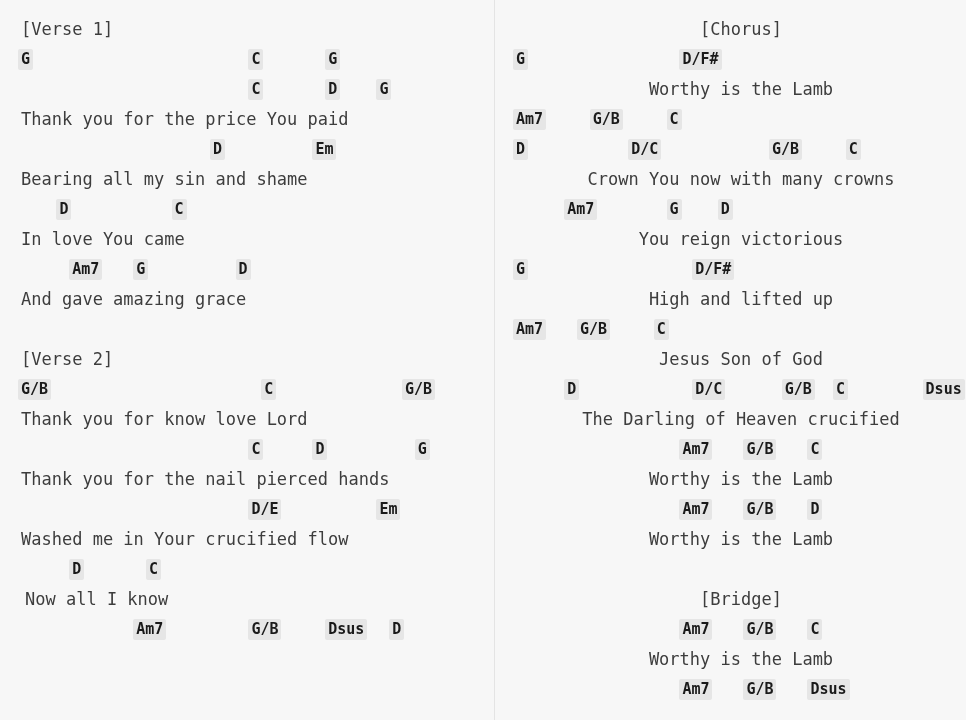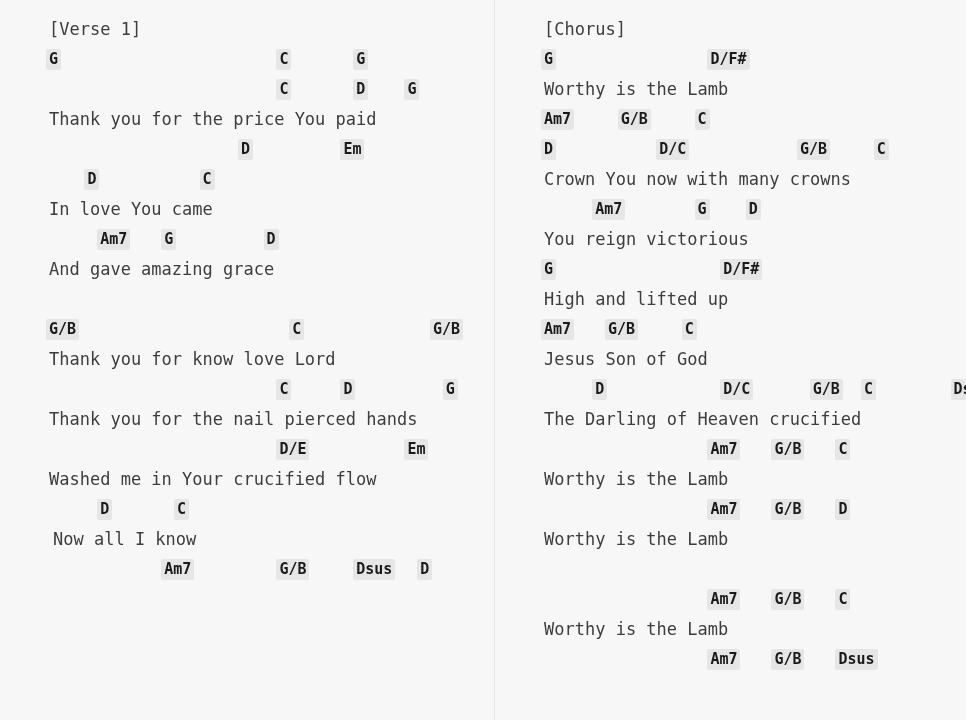--- a/index.html
+++ b/index.html
@@ -24,31 +24,30 @@
   }
 
   .column {
     position: absolute;
     top: 0;
     height: 720px;
     box-sizing: border-box;
     padding: 14px 0 0 0;
   }
   #col-left  { left: 0px;   width: 494px; }
-  #col-right { left: 494px; width: 472px; border-left: 1px solid #e4e4e4; }
+  #col-right { left: 494px; width: 472px; border-left: 1px solid #e4e4e4; text-align: center; }
 
   
   .line {
     position: relative;
     height: 30px;
     line-height: 30px;
     white-space: pre;
     font-size: 17px;
     letter-spacing: 0;
-    margin-left: 28px;
   }
 
   .lyric {
     color: #3d3d3d;
     font-family: "DejaVu Sans Mono", "Liberation Mono", monospace;
     font-size: 17px;
   }
 
   .section {
     color: #3d3d3d;
@@ -78,25 +77,27 @@
 </head>
 <body>
 
 <div id="sheet">
   <div class="column" id="col-left">
       <div class="line section" style="padding-left: 21px;">[Verse 1]</div>
       <div class="line chordrow"><span class="chord" style="left: 18px;">G</span><span class="chord" style="left: 248.4px;">C</span><span class="chord" style="left: 325.2px;">G</span></div>
       <div class="line chordrow"><span class="chord" style="left: 248.4px;">C</span><span class="chord" style="left: 325.2px;">D</span><span class="chord" style="left: 376.4px;">G</span></div>
       <div class="line lyric" style="padding-left: 21px;">Thank you for the price You paid</div>
       <div class="line chordrow"><span class="chord" style="left: 210px;">D</span><span class="chord" style="left: 312.4px;">Em</span></div>
+      <div class="line lyric" style="padding-left: 21px;">Bearing all my sin and shame</div>
       <div class="line chordrow"><span class="chord" style="left: 56.4px;">D</span><span class="chord" style="left: 171.6px;">C</span></div>
       <div class="line lyric" style="padding-left: 21px;">In love You came</div>
       <div class="line chordrow"><span class="chord" style="left: 69.2px;">Am7</span><span class="chord" style="left: 133.2px;">G</span><span class="chord" style="left: 235.6px;">D</span></div>
       <div class="line lyric" style="padding-left: 21px;">And gave amazing grace</div>
       <div class="blank"></div>
+      <div class="line section" style="padding-left: 21px;">[Verse 2]</div>
       <div class="line chordrow"><span class="chord" style="left: 18px;">G/B</span><span class="chord" style="left: 261.2px;">C</span><span class="chord" style="left: 402px;">G/B</span></div>
       <div class="line lyric" style="padding-left: 21px;">Thank you for know love Lord</div>
       <div class="line chordrow"><span class="chord" style="left: 248.4px;">C</span><span class="chord" style="left: 312.4px;">D</span><span class="chord" style="left: 414.8px;">G</span></div>
       <div class="line lyric" style="padding-left: 21px;">Thank you for the nail pierced hands</div>
       <div class="line chordrow"><span class="chord" style="left: 248.4px;">D/E</span><span class="chord" style="left: 376.4px;">Em</span></div>
       <div class="line lyric" style="padding-left: 21px;">Washed me in Your crucified flow</div>
       <div class="line chordrow"><span class="chord" style="left: 69.2px;">D</span><span class="chord" style="left: 146px;">C</span></div>
       <div class="line lyric" style="padding-left: 25px;">Now all I know</div>
       <div class="line chordrow"><span class="chord" style="left: 133.2px;">Am7</span><span class="chord" style="left: 248.4px;">G/B</span><span class="chord" style="left: 325.2px;">Dsus</span><span class="chord" style="left: 389.2px;">D</span></div>
     </div>
@@ -113,17 +114,18 @@
       <div class="line lyric" style="padding-left: 21px;">High and lifted up</div>
       <div class="line chordrow"><span class="chord" style="left: 18px;">Am7</span><span class="chord" style="left: 82px;">G/B</span><span class="chord" style="left: 158.8px;">C</span></div>
       <div class="line lyric" style="padding-left: 21px;">Jesus Son of God</div>
       <div class="line chordrow"><span class="chord" style="left: 69.2px;">D</span><span class="chord" style="left: 197.2px;">D/C</span><span class="chord" style="left: 286.8px;">G/B</span><span class="chord" style="left: 338px;">C</span><span class="chord" style="left: 427.6px;">Dsus</span></div>
       <div class="line lyric" style="padding-left: 21px;">The Darling of Heaven crucified</div>
       <div class="line chordrow"><span class="chord" style="left: 184.4px;">Am7</span><span class="chord" style="left: 248.4px;">G/B</span><span class="chord" style="left: 312.4px;">C</span></div>
       <div class="line lyric" style="padding-left: 21px;">Worthy is the Lamb</div>
       <div class="line chordrow"><span class="chord" style="left: 184.4px;">Am7</span><span class="chord" style="left: 248.4px;">G/B</span><span class="chord" style="left: 312.4px;">D</span></div>
       <div class="line lyric" style="padding-left: 21px;">Worthy is the Lamb</div>
       <div class="blank"></div>
+      <div class="line section" style="padding-left: 21px;">[Bridge]</div>
       <div class="line chordrow"><span class="chord" style="left: 184.4px;">Am7</span><span class="chord" style="left: 248.4px;">G/B</span><span class="chord" style="left: 312.4px;">C</span></div>
       <div class="line lyric" style="padding-left: 21px;">Worthy is the Lamb</div>
       <div class="line chordrow"><span class="chord" style="left: 184.4px;">Am7</span><span class="chord" style="left: 248.4px;">G/B</span><span class="chord" style="left: 312.4px;">Dsus</span></div>
     </div>
 </div>
 
 </body></html>

